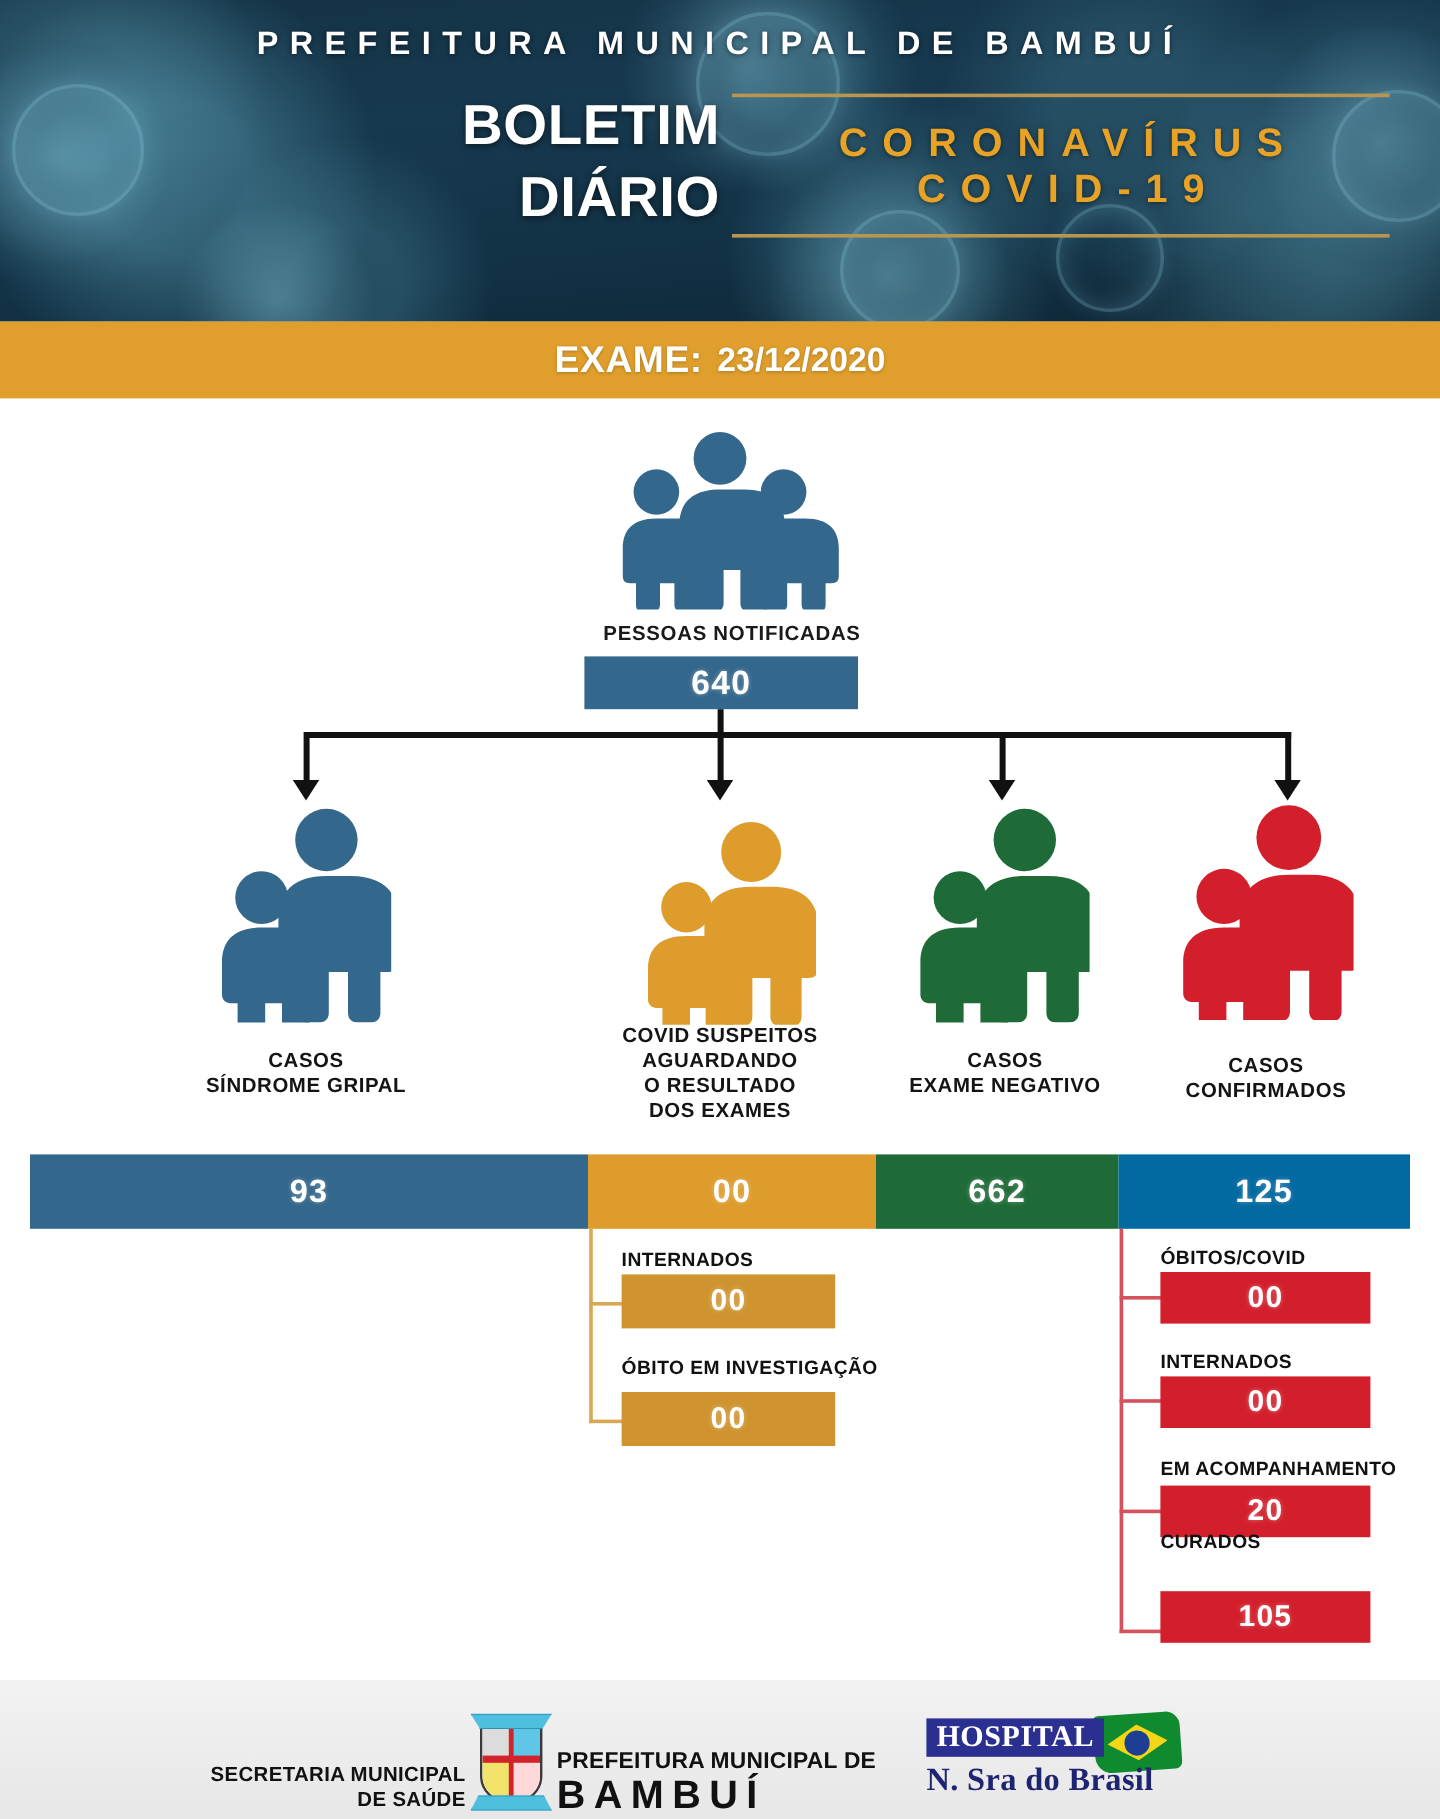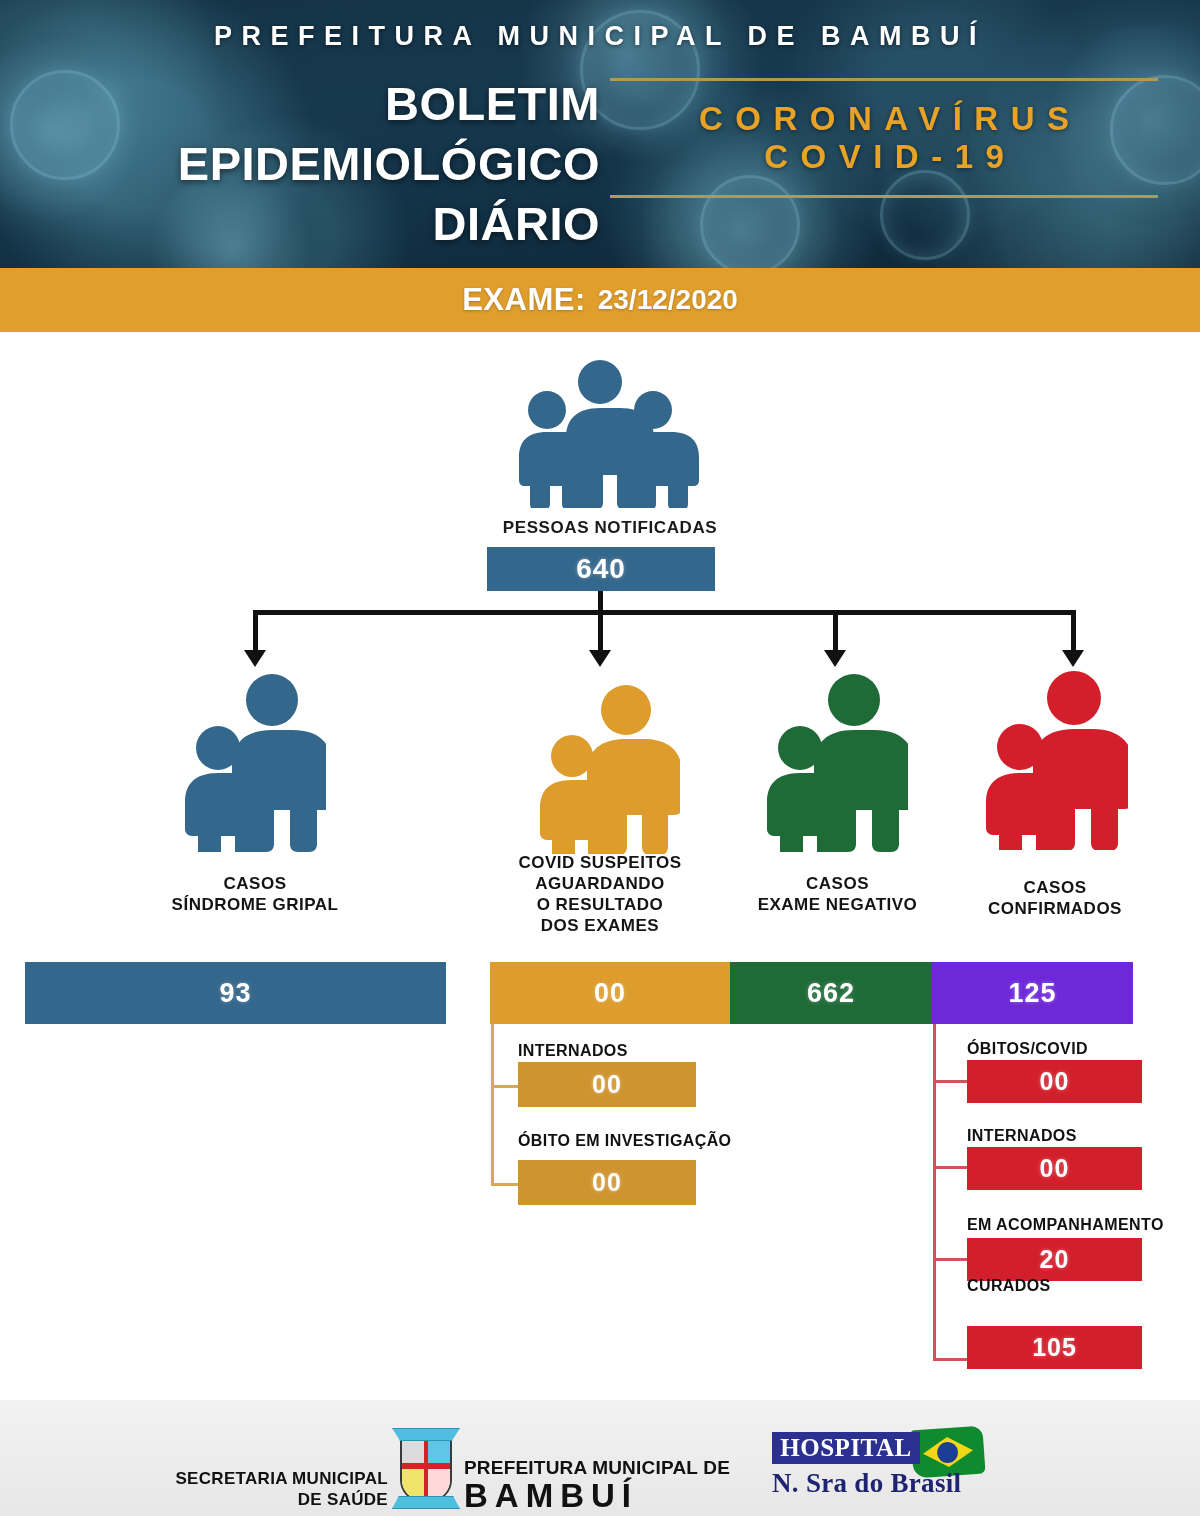--- a/index.html
+++ b/index.html
@@ -97,24 +97,24 @@
     position:absolute; text-align:center; font-size:17px; font-weight:bold;
     color:#141414; line-height:21px; letter-spacing:.5px;
   }
 
   
   .valbar { position:absolute; top:962px; height:62px; display:flex; align-items:center; justify-content:center; }
   .valbar span {
     color:#ffffff; font-size:27px; font-weight:bold; letter-spacing:1px;
     text-shadow:0 0 4px rgba(255,255,255,.3);
   }
-  .seg-blue   { left:25px;  width:421px; background:#34678c; }
+  .seg-blue   { left:25px;  width:465px; background:#34678c; }
   .seg-orange { left:490px; width:240px; background:#dd9c2c; }
   .seg-green  { left:730px; width:202px; background:#1f6b38; }
-  .seg-red    { left:932px; width:201px; background:#6d28d9; }
+  .seg-red    { left:932px; width:243px; background:#0369a1; }
 
   
   .sub-label {
     position:absolute; font-size:16px; font-weight:bold; color:#111111;
     letter-spacing:.4px; white-space:nowrap;
   }
   .sub-box { position:absolute; display:flex; align-items:center; justify-content:center; }
   .sub-box span {
     color:#ffffff; font-size:25px; font-weight:bold; letter-spacing:1px;
     text-shadow:0 0 4px rgba(255,255,255,.35);
@@ -207,21 +207,20 @@
   <div class="virus v-ring" style="left:700px;  top:175px; width:100px; height:100px;"></div>
   <div class="virus v-core" style="left:1050px; top:20px;  width:200px; height:200px;"></div>
   <div class="virus v-ring" style="left:1110px; top:75px;  width:110px; height:110px;"></div>
   <div class="virus v-core" style="left:150px;  top:170px; width:160px; height:160px;"></div>
   <div class="virus v-ring" style="left:880px;  top:170px; width:90px;  height:90px;"></div>
 
   <div class="hdr-top">PREFEITURA MUNICIPAL DE BAMBUÍ</div>
 
   <div class="hdr-title">
     <div>BOLETIM</div>
-    <div>EPIDEMIOLÓGICO</div>
     <div>DIÁRIO</div>
   </div>
 
   <div class="hdr-right">
     <div class="gold-rule"></div>
     <div class="hdr-sub1">CORONAVÍRUS</div>
     <div class="hdr-sub2">COVID-19</div>
     <div class="gold-rule"></div>
   </div>
 </div>

